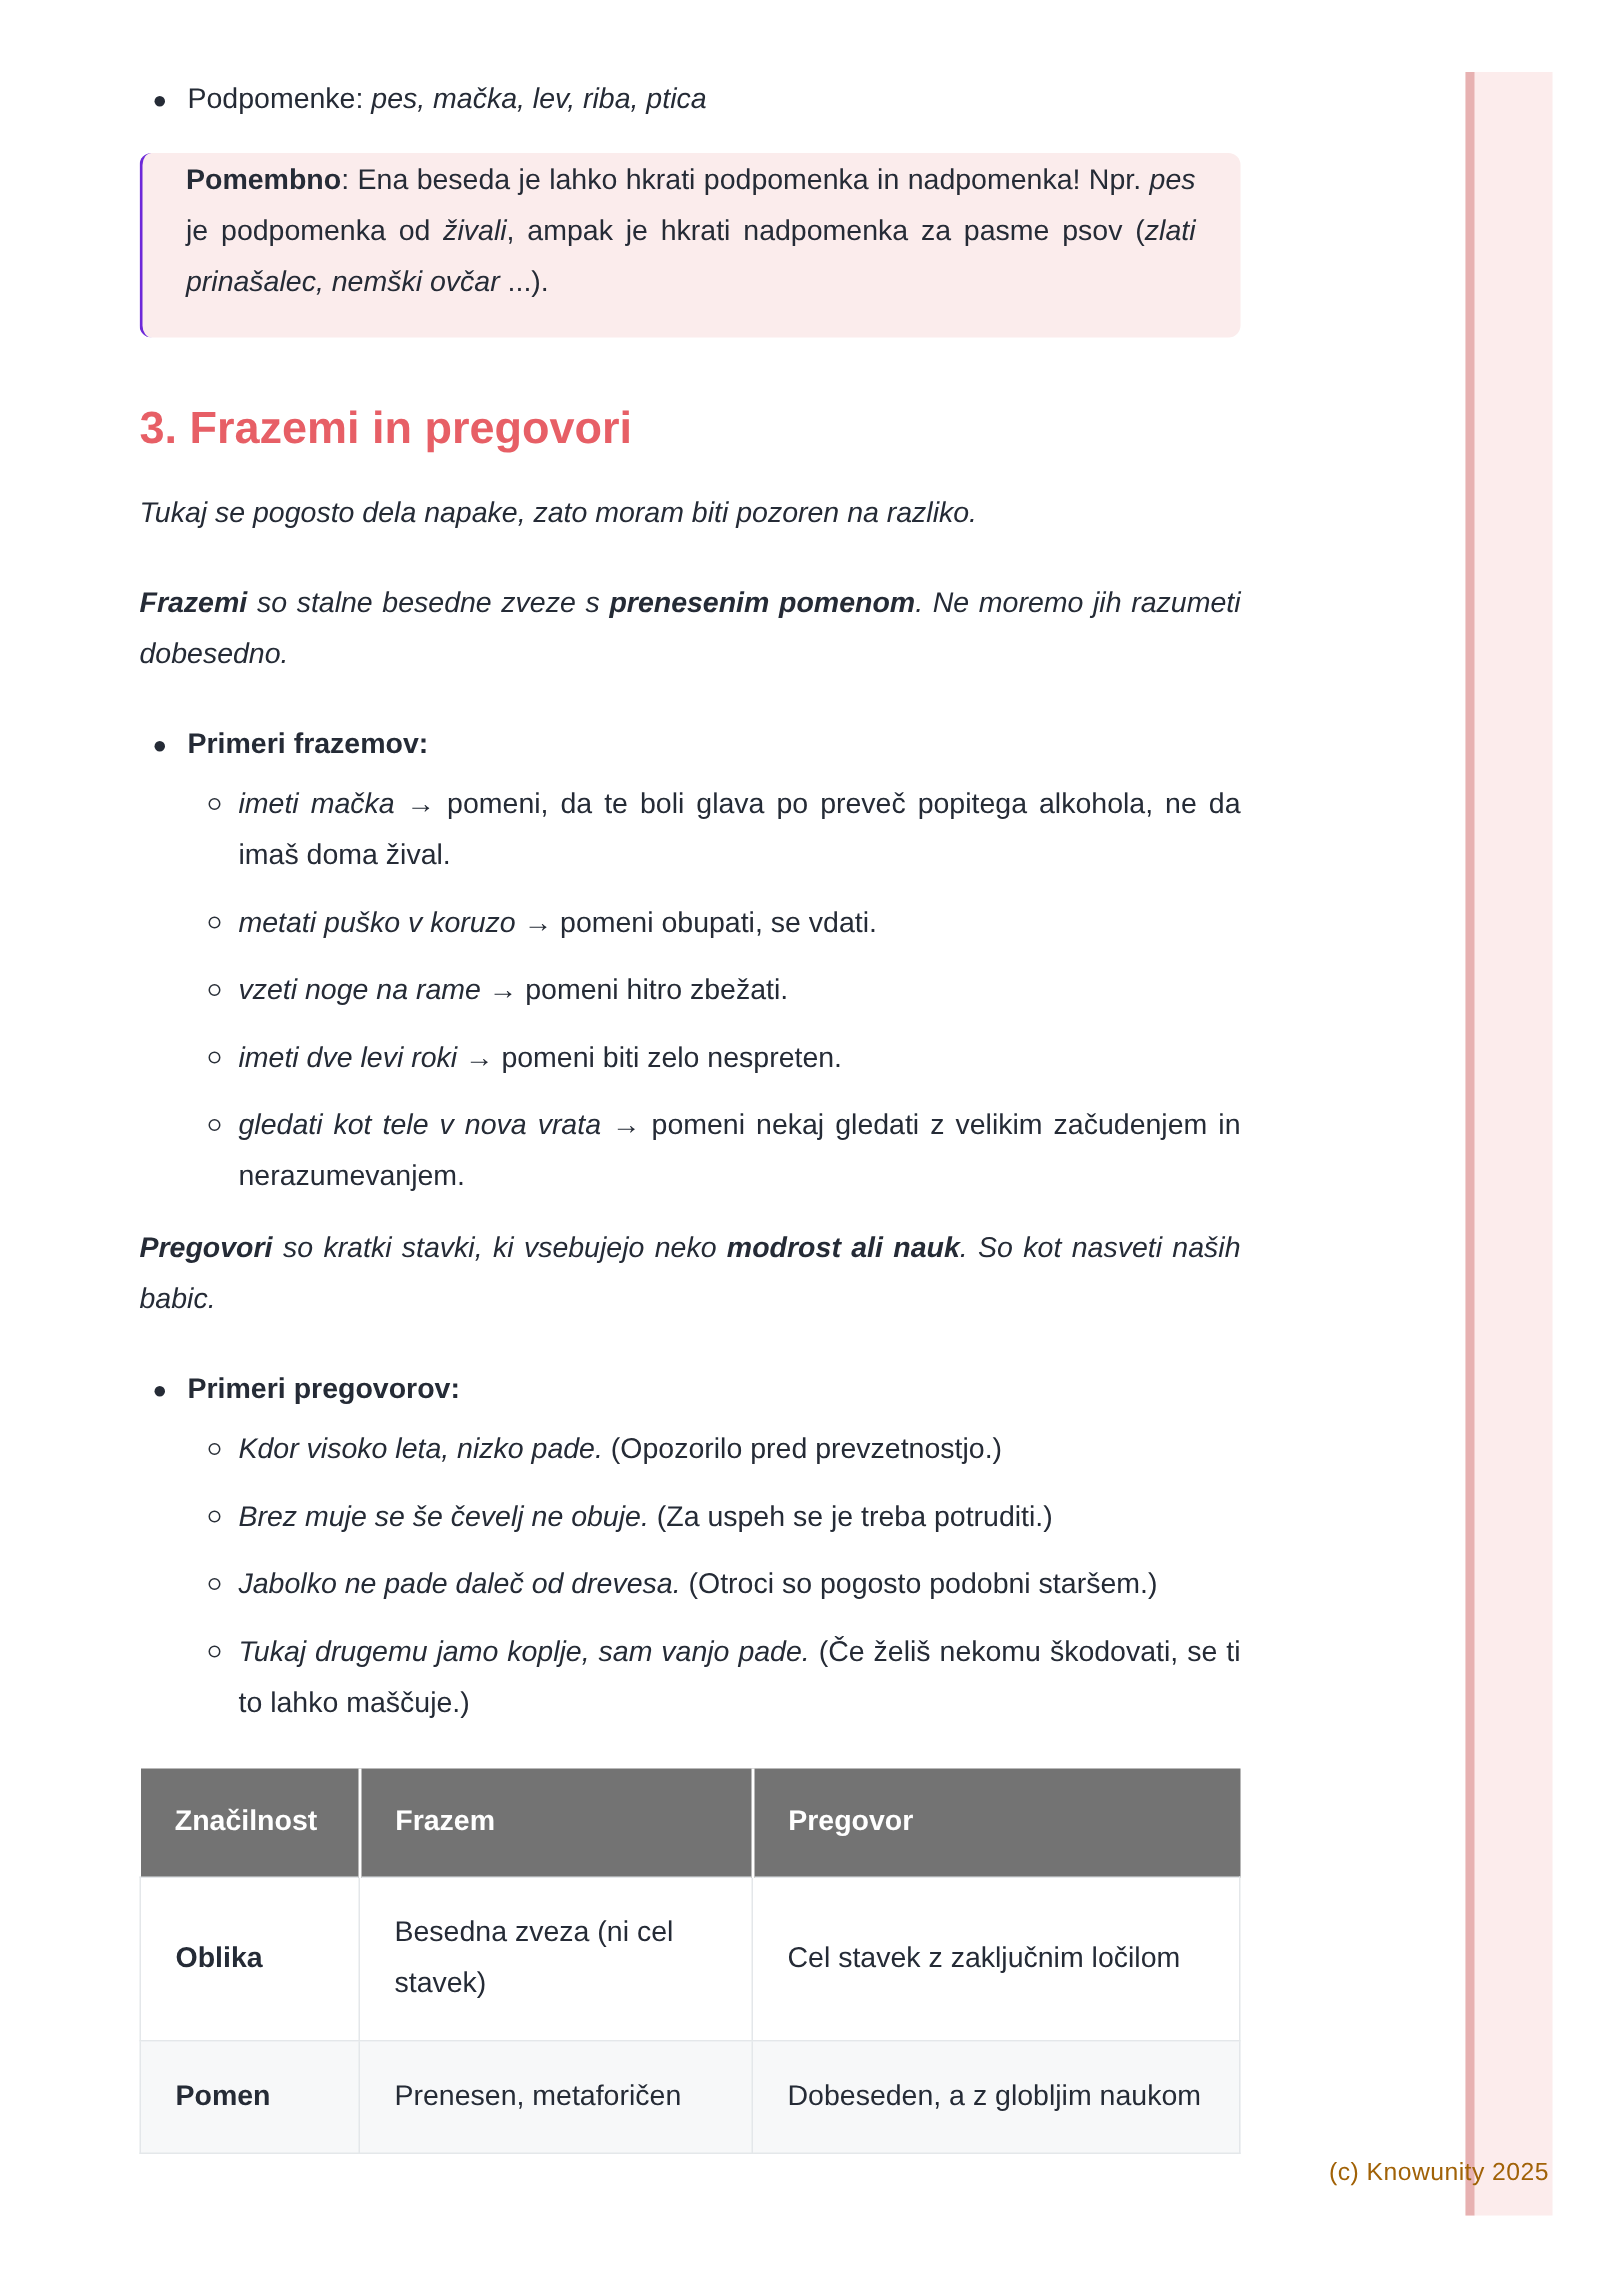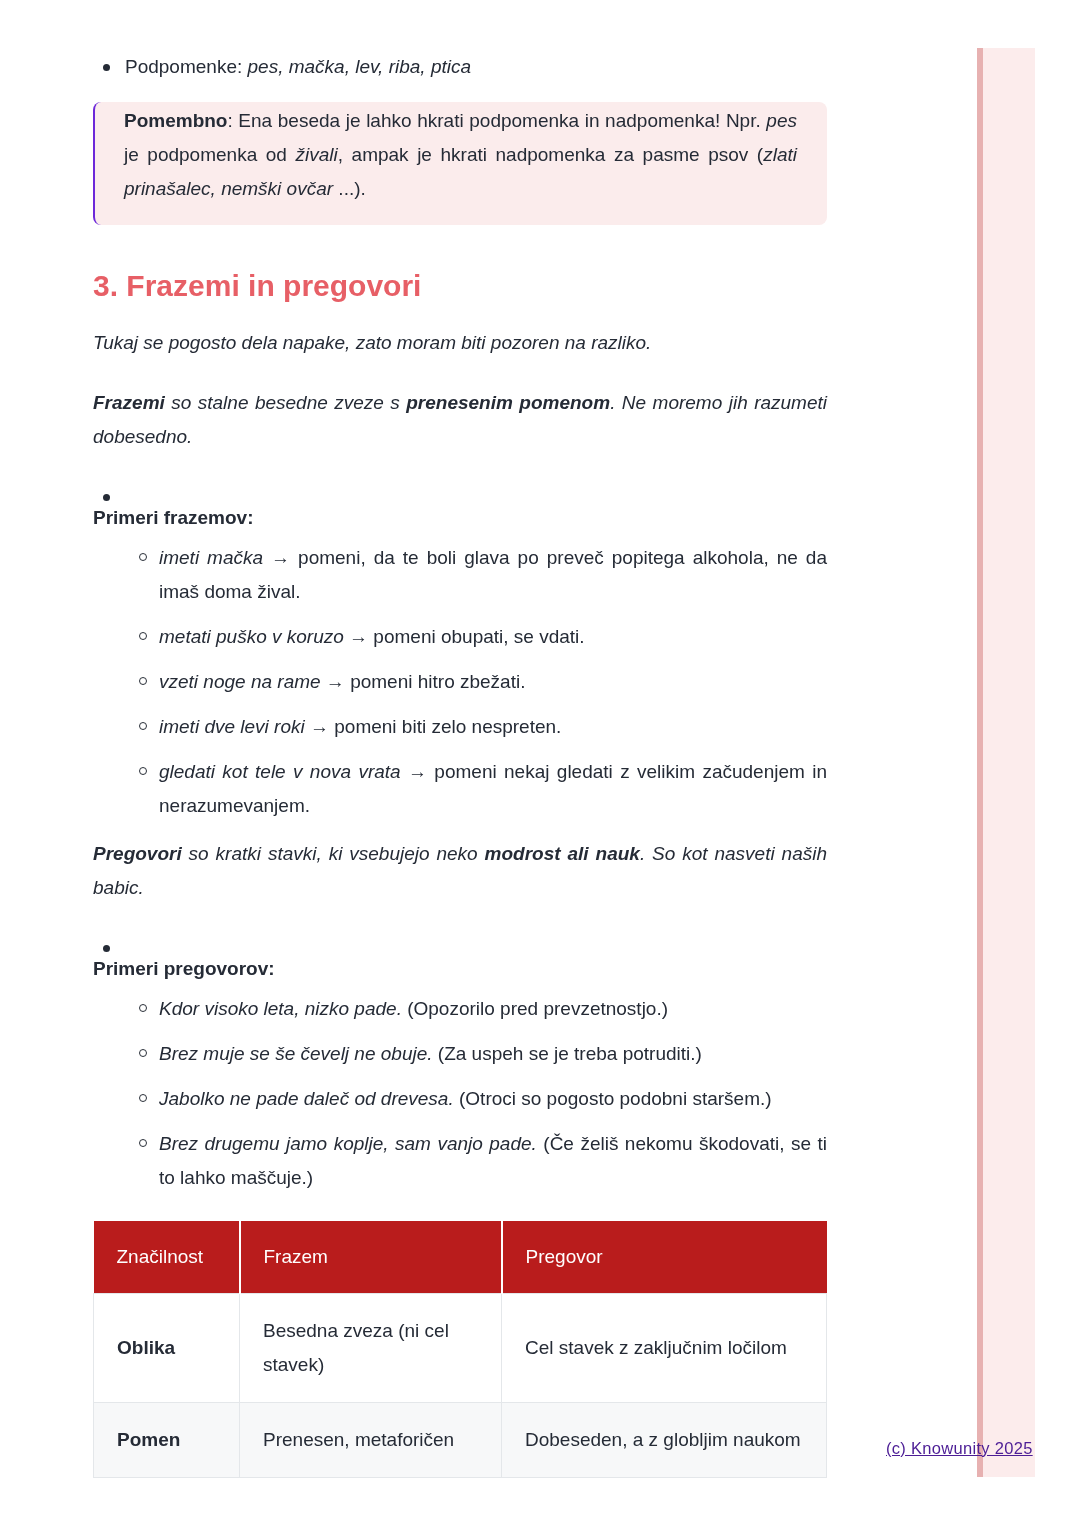--- a/index.html
+++ b/index.html
@@ -32,62 +32,62 @@
 
   
   h2.section-heading{
     font-size:30px;line-height:30px;font-weight:bold;color:#e75f66;
     margin:0 0 25px 0;
   }
 
   .para{margin:0 0 26px 0;text-align:justify;font-style:italic;}
 
   
-  .list-head{display:flex;margin:0 0 6px 0;flex-direction:column;}
+  .list-head{display:flex;margin:0 0 6px 0;}
   .list-head .dot{
     flex:0 0 auto;width:7px;height:7px;border-radius:50%;
     background:#252b36;margin:14px 15px 0 10px;
   }
 
   
   ul.sub-list{list-style:none;margin:0 0 14px 0;padding:0;}
   ul.sub-list li{display:flex;margin:0 0 11px 0;}
   ul.sub-list .ring{
     flex:0 0 auto;width:6px;height:6px;border:1.5px solid #2a3039;
     border-radius:50%;margin:12px 12px 0 46px;
   }
   ul.sub-list .txt{flex:1;text-align:justify;}
 
   
   table.cmp-table{
     border-collapse:collapse;width:733px;table-layout:fixed;
     margin-top:26px;font-size:19px;line-height:34px;
   }
   table.cmp-table th{
-    background:#b91c1c;color:#ffffff;font-weight:normal;text-align:left;
+    background:#737373;color:#ffffff;font-weight:bold;text-align:left;
     padding:19px 23px;border-right:2px solid #ffffff;
   }
   table.cmp-table th:last-child{border-right:none;margin-left:20px;}
   table.cmp-table td{
     border:1px solid #e4e7ea;padding:20px 23px;vertical-align:middle;
     background:#ffffff;text-align:left;
   }
   table.cmp-table tr.alt td{background:#f7f8f9;}
   table.cmp-table td.rowlabel{font-weight:bold;}
 
   
   .edge-strip{
     position:absolute;left:977px;top:48px;width:52px;height:1429px;
     background:#fcecec;border-left:6px solid #e7b1b1;
   }
 
   
   .watermark{
     position:absolute;left:886px;top:1437px;
-    font-size:16.5px;line-height:22px;color:#4c1d95;letter-spacing:0.3px;text-decoration:underline;
+    font-size:16.5px;line-height:22px;color:#a16207;letter-spacing:0.3px;
   }
 </style>
 </head>
 <body>
 
 <div class="content">
 
   <div class="bullet-row">
     <span class="dot"></span>
     <span class="txt"><span>Podpomenke: </span><span class="i">pes, mačka, lev, riba, ptica</span></span>
@@ -153,21 +153,21 @@
         <span class="txt"><span class="i">Brez muje se še čevelj ne obuje.</span><span> (Za uspeh se je treba potruditi.)</span></span>
       </li>
 
       <li>
         <span class="ring"></span>
         <span class="txt"><span class="i">Jabolko ne pade daleč od drevesa.</span><span> (Otroci so pogosto podobni staršem.)</span></span>
       </li>
 
       <li>
         <span class="ring"></span>
-        <span class="txt"><span class="i">Brez drugemu jamo koplje, sam vanjo pade.</span><span> (Če želiš nekomu škodovati, se ti to lahko maščuje.)</span></span>
+        <span class="txt"><span class="i">Tukaj drugemu jamo koplje, sam vanjo pade.</span><span> (Če želiš nekomu škodovati, se ti to lahko maščuje.)</span></span>
       </li>
     </ul>
 
   <table class="cmp-table">
     <colgroup>
         <col style="width:146px">
         <col style="width:262px">
         <col style="width:325px">
       </colgroup>
     <thead>

